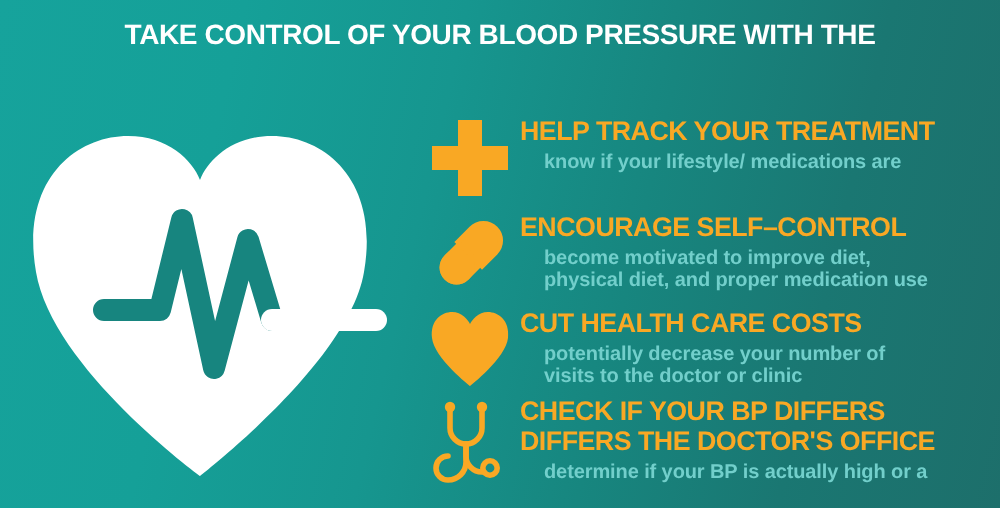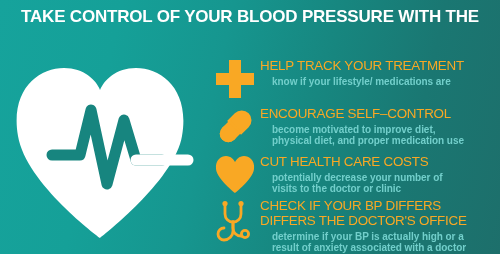--- a/index.html
+++ b/index.html
@@ -13,21 +13,21 @@
     position:relative;width:500px;height:254px;overflow:hidden;
     background:
       linear-gradient(103deg,#16a39c 0%,#15a098 22%,#16968f 42%,#17867f 62%,#1a7772 80%,#1d6f6b 100%);
   }
   
   .headline{
     position:absolute;left:0;top:5px;width:500px;
     text-align:center;
     color:#ffffff;
     font-weight:bold;
-    font-size:17px;
+    font-size:14px;
     line-height:24px;
     letter-spacing:-0.2px;
     white-space:nowrap;
   }
   .headline .l2{letter-spacing:-0.1px;}
 
   
   .heart-wrap{
     position:absolute;left:12px;top:62px;width:192px;height:186px;
   }
@@ -43,21 +43,21 @@
   .row .ico{
     position:absolute;left:4px;top:0;width:42px;height:42px;
   }
   .row .ico svg{display:block;}
   .row .txt{
     position:absolute;left:50px;top:0;width:240px;
   }
   .row h3{
     margin:0;padding:0;
     color:#f9a824;
-    font-weight:normal;
+    font-weight:bold;
     font-size:13.4px;
     line-height:15px;
     letter-spacing:-0.25px;
     white-space:nowrap;
   }
   .row p{
     margin:3px 0 0 12px;padding:0;
     color:#72cfcb;
     font-weight:bold;
     font-size:10px;
@@ -162,19 +162,18 @@
           </g>
           <circle cx="11" cy="3.5" r="2.6" fill="#f9a824"></circle>
           <circle cx="27" cy="3.5" r="2.6" fill="#f9a824"></circle>
         </svg>
       </span>
       <div class="txt">
         <h3>CHECK IF YOUR BP DIFFERS</h3>
         <h3>DIFFERS THE DOCTOR'S OFFICE</h3>
         <p>
           <span>determine if your BP is actually high or a</span>
-          <span>result of anxiety associated with a doctor</span>
         </p>
       </div>
     </div>
 
   </div>
 </div>
 
 </body></html>

